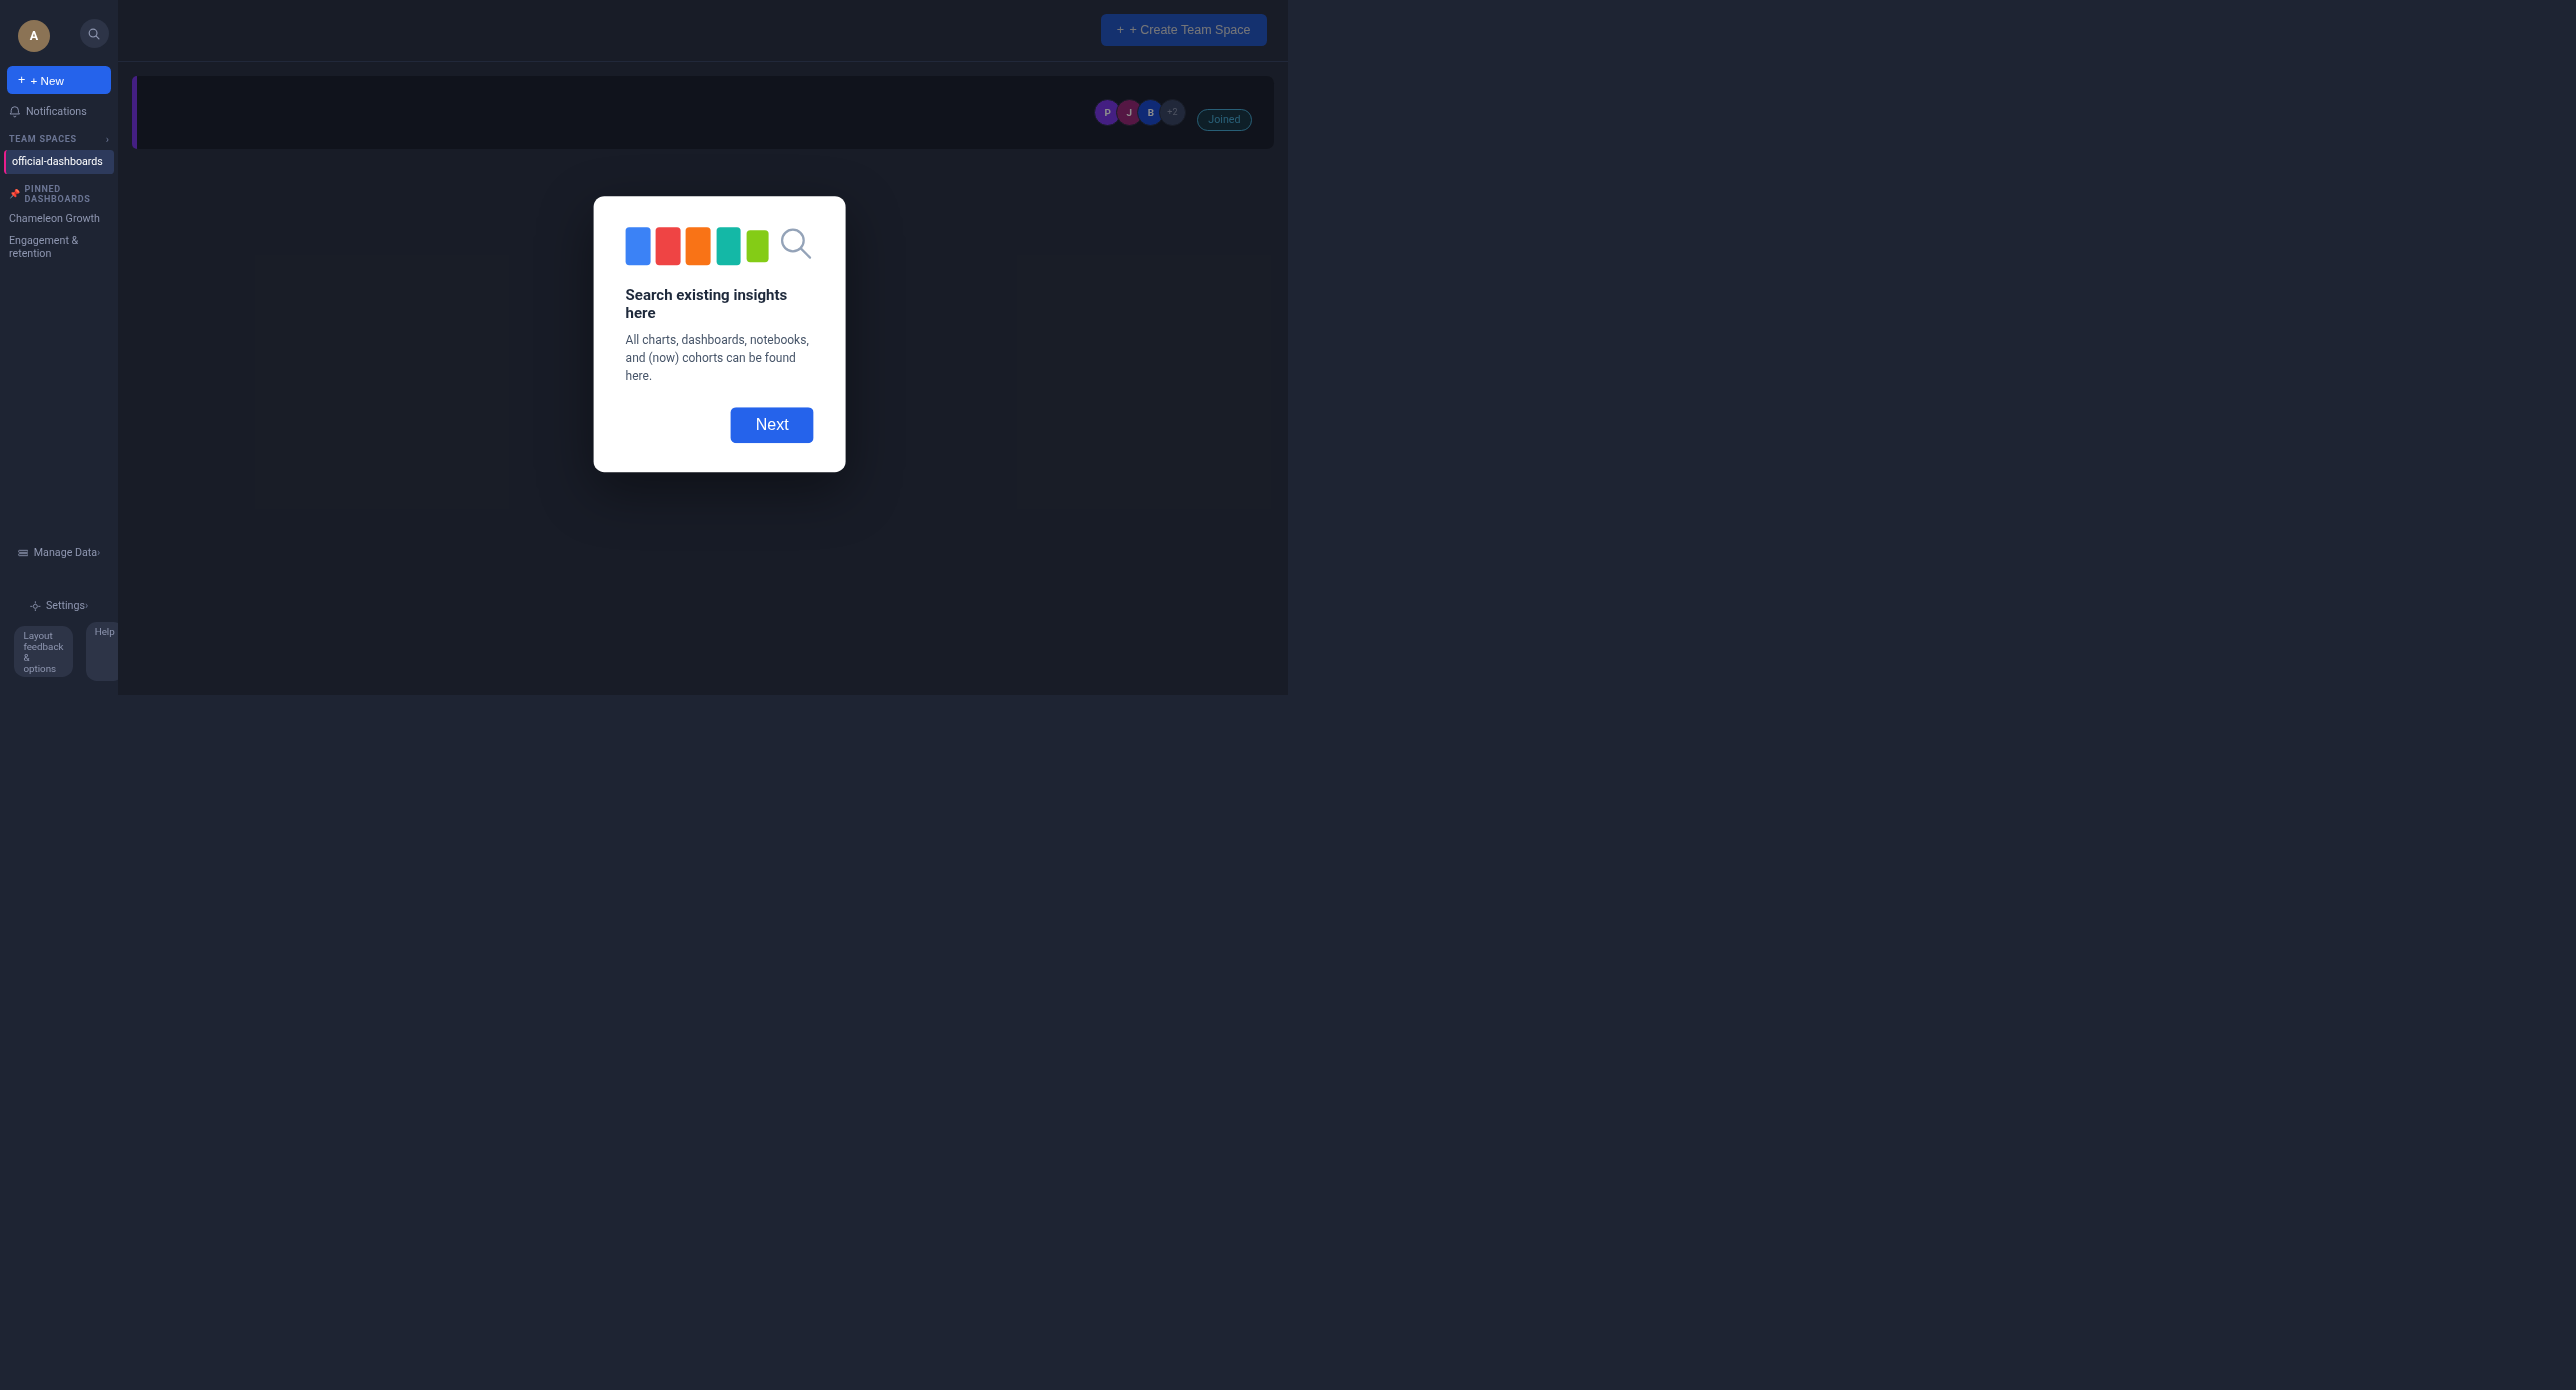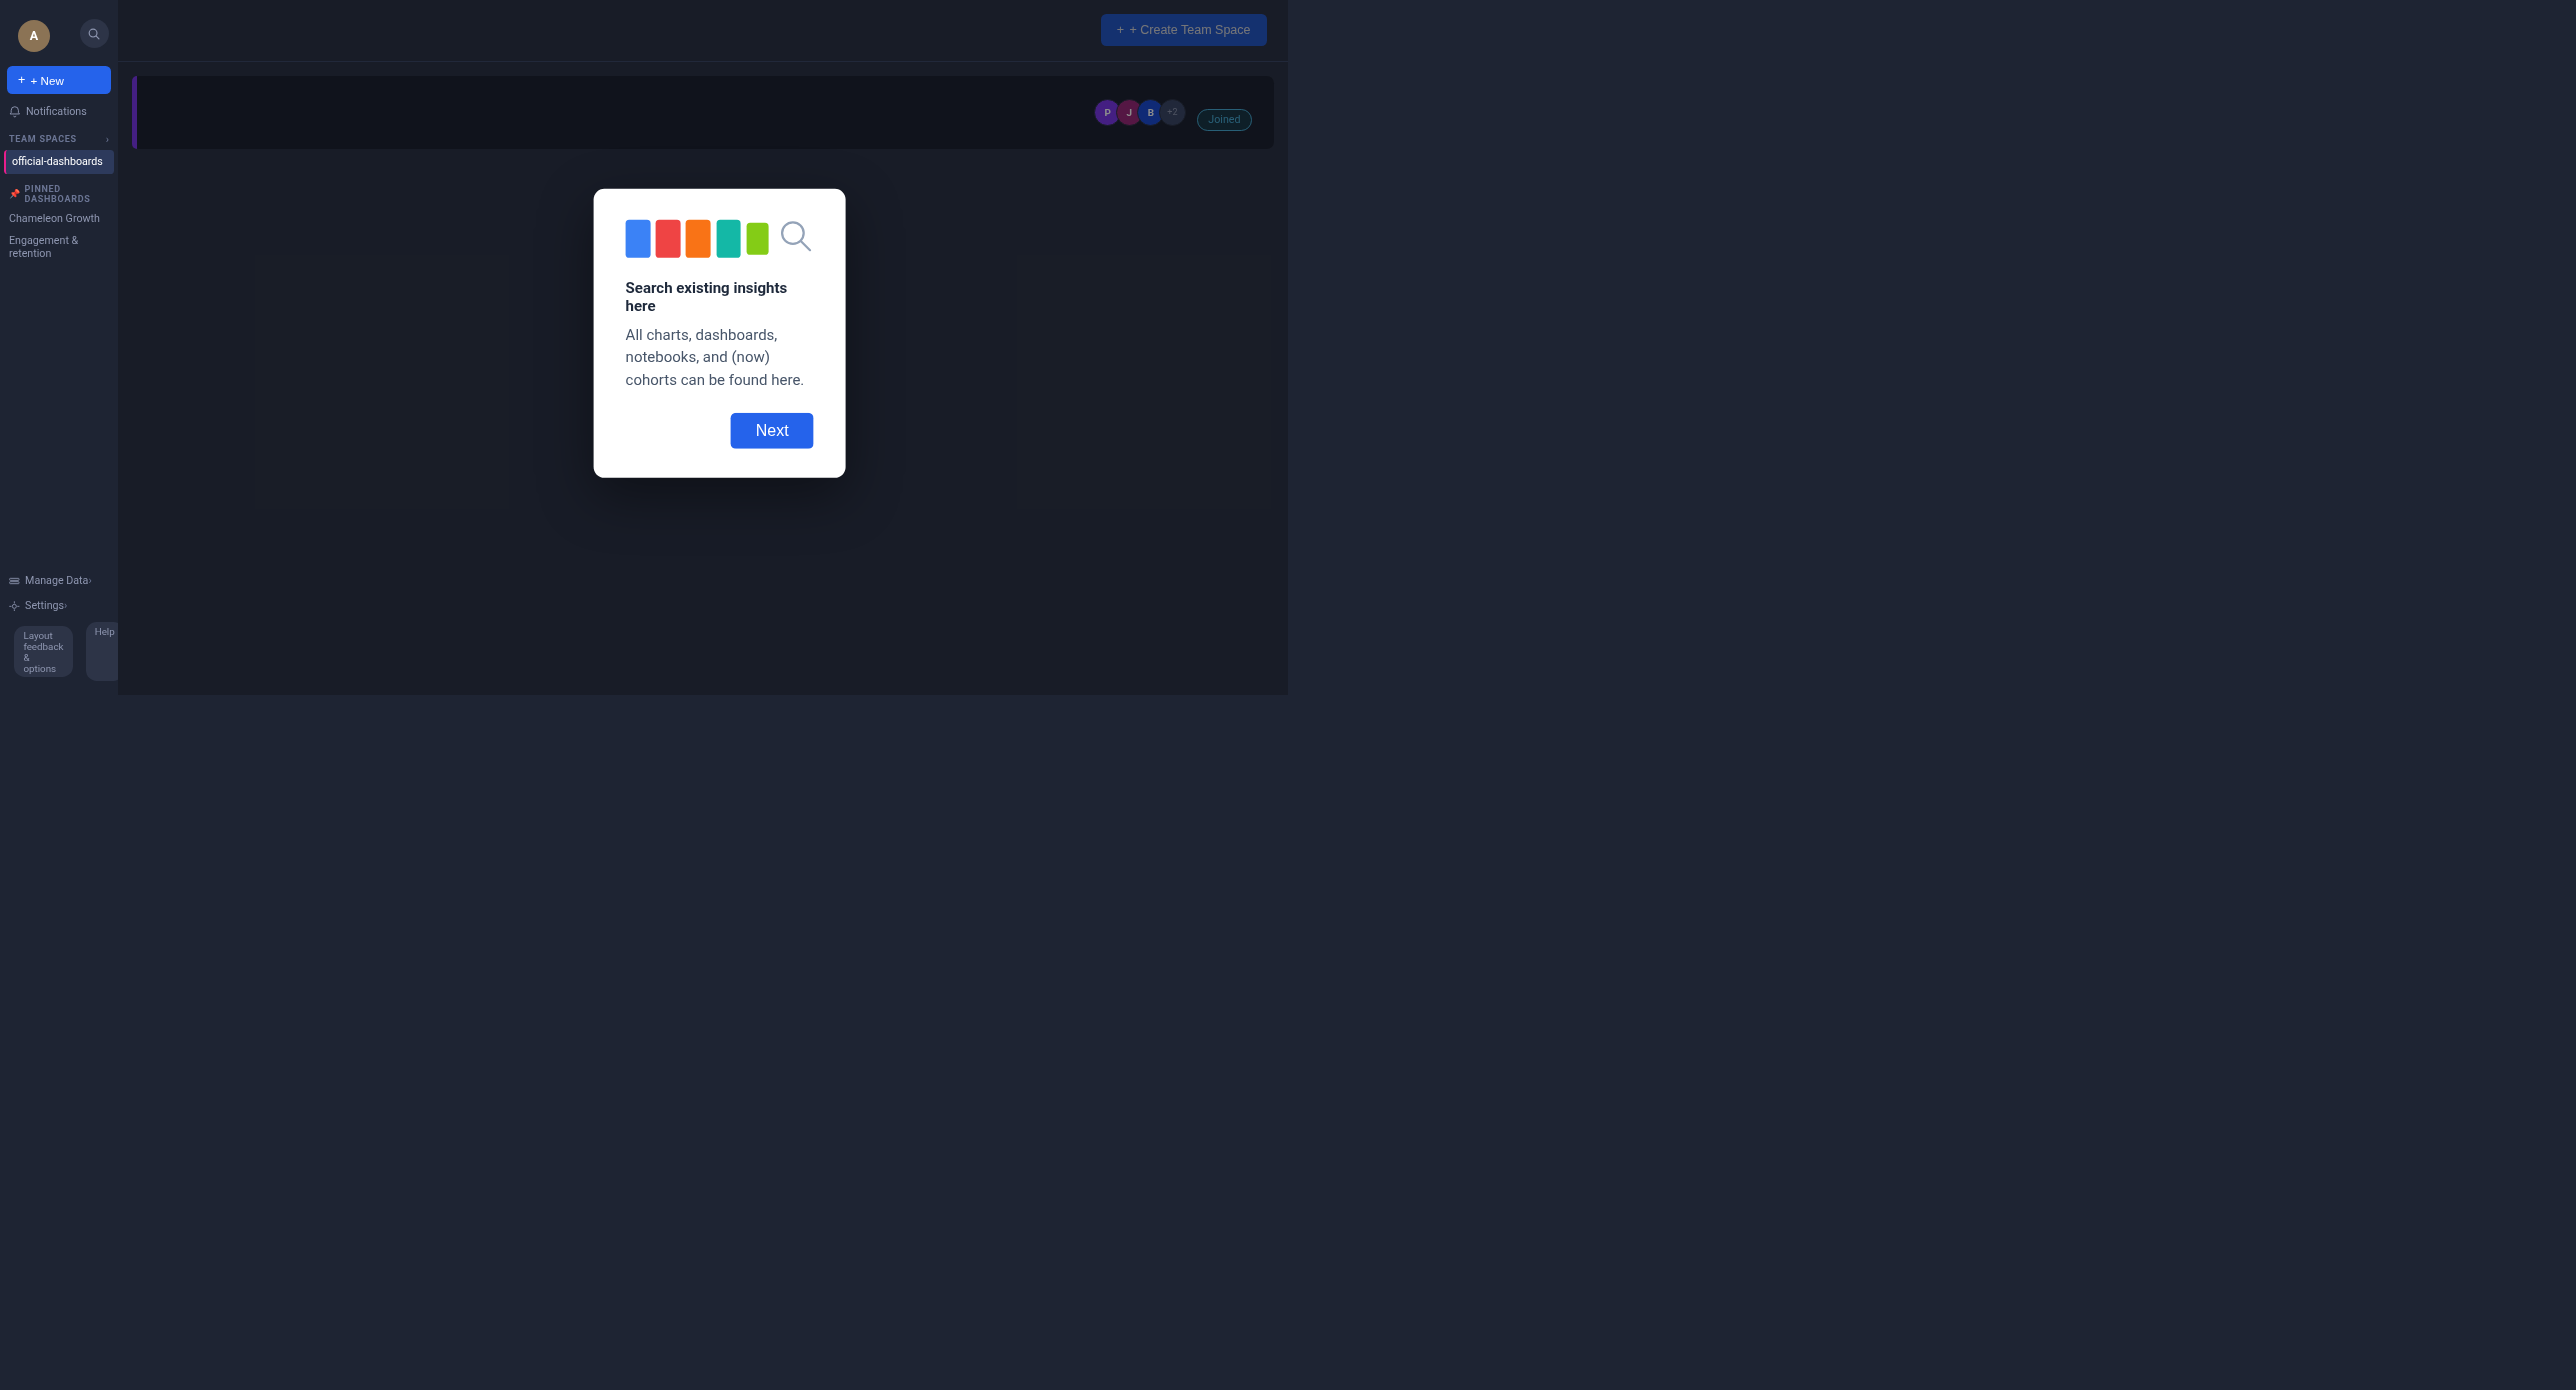--- a/index.html
+++ b/index.html
@@ -118,22 +118,23 @@
       margin-top: auto;
       padding-bottom: 10.7px;
     }
 
     .sidebar-bottom-item {
       padding: 6.3px 9px;
       color: #8e96b0;
       font-size: 10.7px;
       display: flex;
       align-items: center;
-      justify-content: flex-start;
-      cursor: pointer;
+      justify-content: center;
+      cursor: pointer;
+      margin-top: 28px;
     }
 
     .sidebar-bottom-item span {
       display: flex;
       align-items: center;
       gap: 5.4px;
     }
 
     .sidebar-feedback-bar {
       background: #2d3447;
@@ -260,21 +261,21 @@
     }
 
     .modal-title {
       font-size: 15px;
       font-weight: 700;
       color: #1e293b;
       margin-bottom: 9px;
     }
 
     .modal-desc {
-      font-size: 15px;
+      font-size: 12px;
       color: #475569;
       line-height: 1.5;
       margin-bottom: 22px;
     }
 
     .modal-next-btn {
       background: #2563eb;
       color: #fff;
       border: none;
       border-radius: 5.4px;

